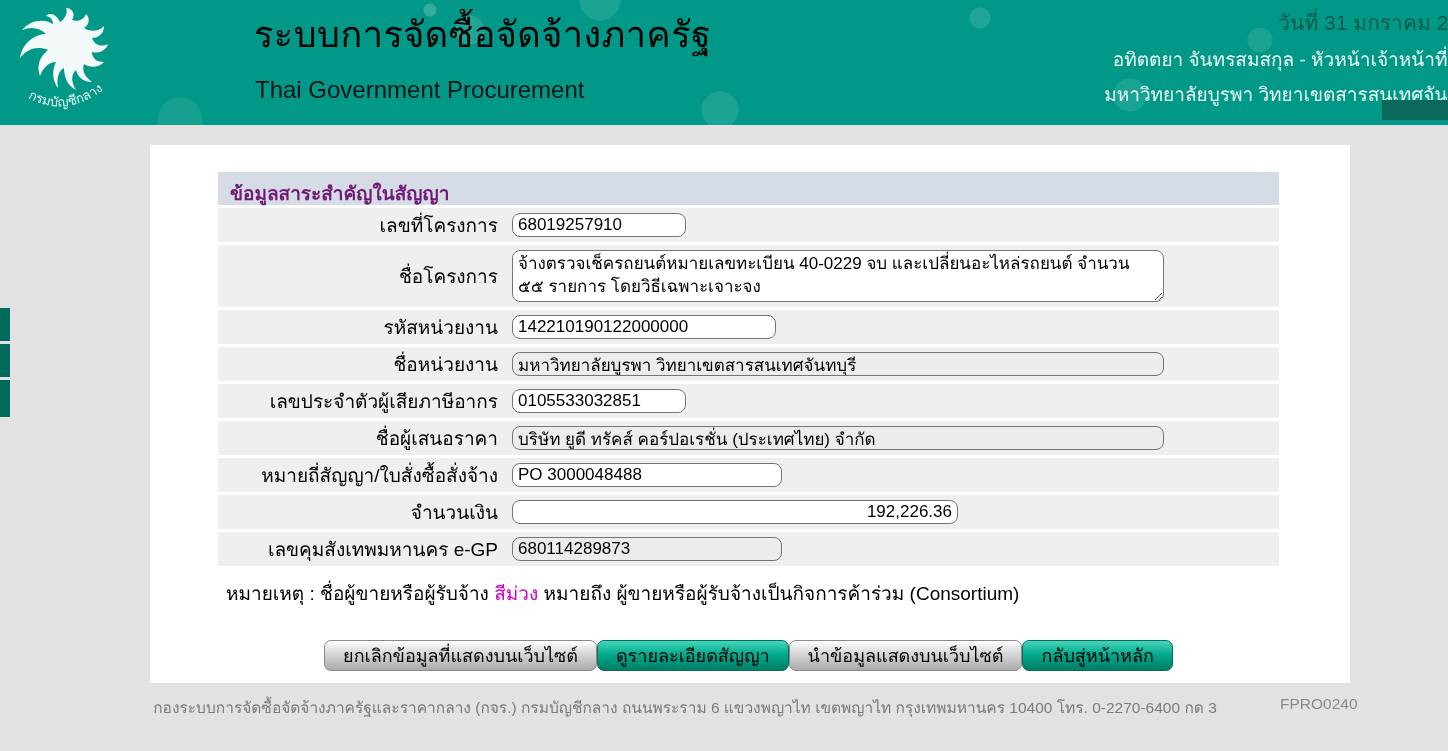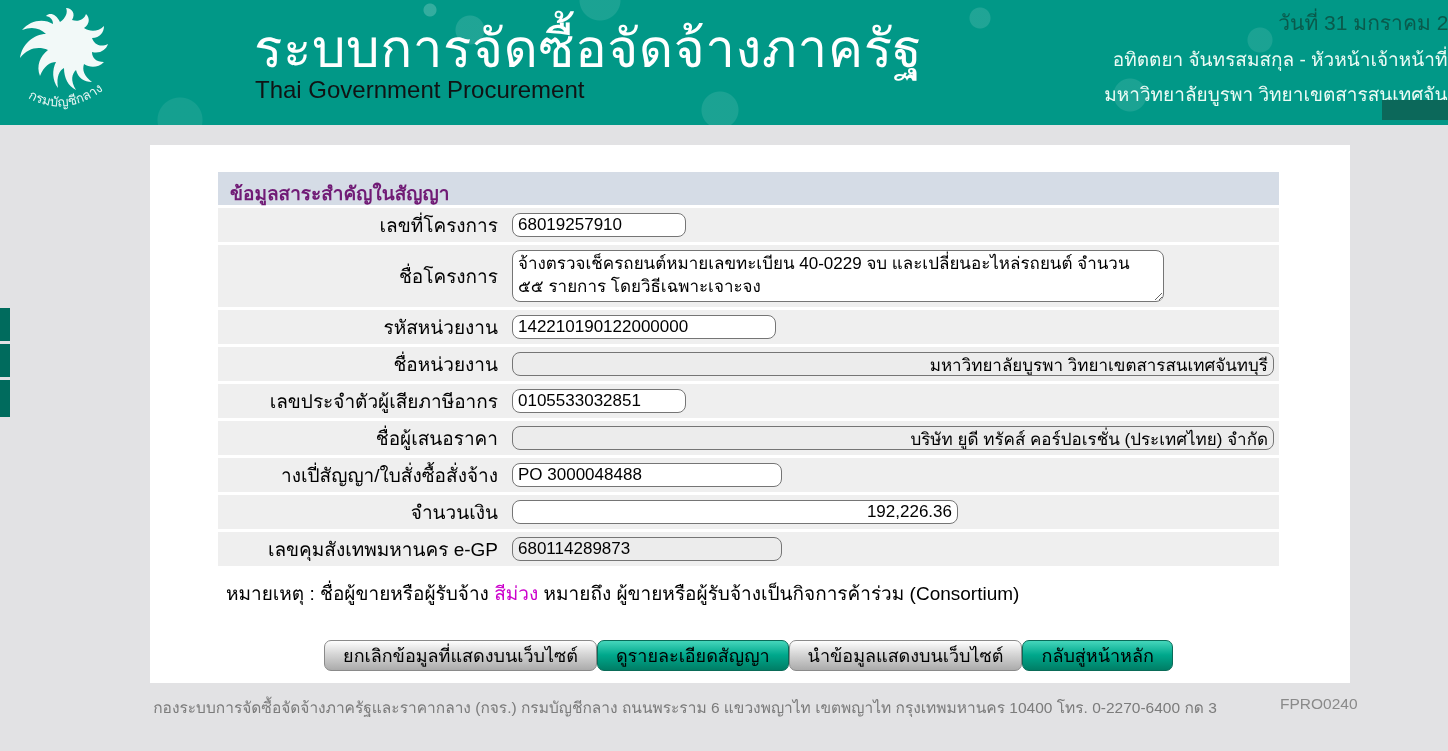--- a/index.html
+++ b/index.html
@@ -20,22 +20,22 @@
       radial-gradient(circle at 470px 30px, rgba(255,255,255,.12) 0 14px, transparent 15px),
       radial-gradient(circle at 720px 110px, rgba(255,255,255,.10) 0 18px, transparent 19px),
       radial-gradient(circle at 980px 18px, rgba(255,255,255,.12) 0 10px, transparent 11px),
       radial-gradient(circle at 1130px 95px, rgba(255,255,255,.10) 0 16px, transparent 17px),
       radial-gradient(circle at 1260px 40px, rgba(255,255,255,.10) 0 12px, transparent 13px),
       radial-gradient(circle at 180px 120px, rgba(255,255,255,.08) 0 22px, transparent 23px),
       radial-gradient(circle at 600px 0px, rgba(255,255,255,.10) 0 20px, transparent 21px);
   }
   .logo{position:absolute;left:6px;top:4px;width:108px;height:118px;}
   .app-title{
-    position:absolute;left:254px;top:6px;color:#ffffff;
-    font-size:53px;letter-spacing:.5px;white-space:nowrap;
+    position:absolute;left:254px;top:6px;color:#000000;
+    font-size:36px;letter-spacing:.5px;white-space:nowrap;
   }
   .app-subtitle{
     position:absolute;left:255px;top:76px;color:#101314;
     font-size:24px;white-space:nowrap;
   }
   .header-info{
     position:absolute;top:6px;right:-12px;text-align:right;white-space:nowrap;
   }
   .header-info .line1{color:#0a5a4c;font-size:21px;margin-bottom:5px;}
   .header-info .line2,.header-info .line3{color:#ecfbf5;font-size:19px;margin-bottom:5px;}
@@ -70,21 +70,21 @@
     border:1px solid #757575;background:#ffffff;height:24px;
     font-size:17px;font-family:"Liberation Sans","DejaVu Sans",sans-serif;
     padding:1px 5px;box-sizing:border-box;border-radius:8px;
   }
   input.tb.ro{background:#ececec;}
   textarea.tb{height:52px;resize:both;line-height:23px;}
   .w-sm{width:174px;}
   .w-md{width:264px;}
   .w-po{width:270px;}
   .w-amt{width:446px;text-align:right;}
-  .w-lg{width:762px;text-align:right;}
+  .w-lg{width:652px;}
   .w-ta{width:652px;}
   .date-note{color:#8b5a00;font-size:19px;margin-left:2px;white-space:nowrap;}
   .remark{margin:12px 0 0 8px;font-size:19px;color:#000;}
   .remark .magenta{color:#cc00cc;}
   
   .btn-row{
     display:flex;justify-content:center;align-items:center;margin-top:32px;
   }
   .btn{
     height:31px;border-radius:7px;font-size:18px;padding:0 18px;color:#000;
@@ -181,21 +181,21 @@
     </div>
 
     <div class="row">
       <div class="lbl">ชื่อผู้เสนอราคา</div>
       <div class="fld">
           <input class="tb ro w-lg" type="text" value="บริษัท ยูดี ทรัคส์ คอร์ปอเรชั่น (ประเทศไทย) จำกัด" style="">
         </div>
     </div>
 
     <div class="row">
-      <div class="lbl">างเปี่สัญญา/ใบสั่งซื้อสั่งจ้าง</div>
+      <div class="lbl">หมายถี่สัญญา/ใบสั่งซื้อสั่งจ้าง</div>
       <div class="fld">
           <input class="tb w-po" type="text" value="PO 3000048488" style="">
         </div>
     </div>
 
 
     <div class="row">
       <div class="lbl">จำนวนเงิน</div>
       <div class="fld">
           <input class="tb w-amt" type="text" value="192,226.36" style="">

